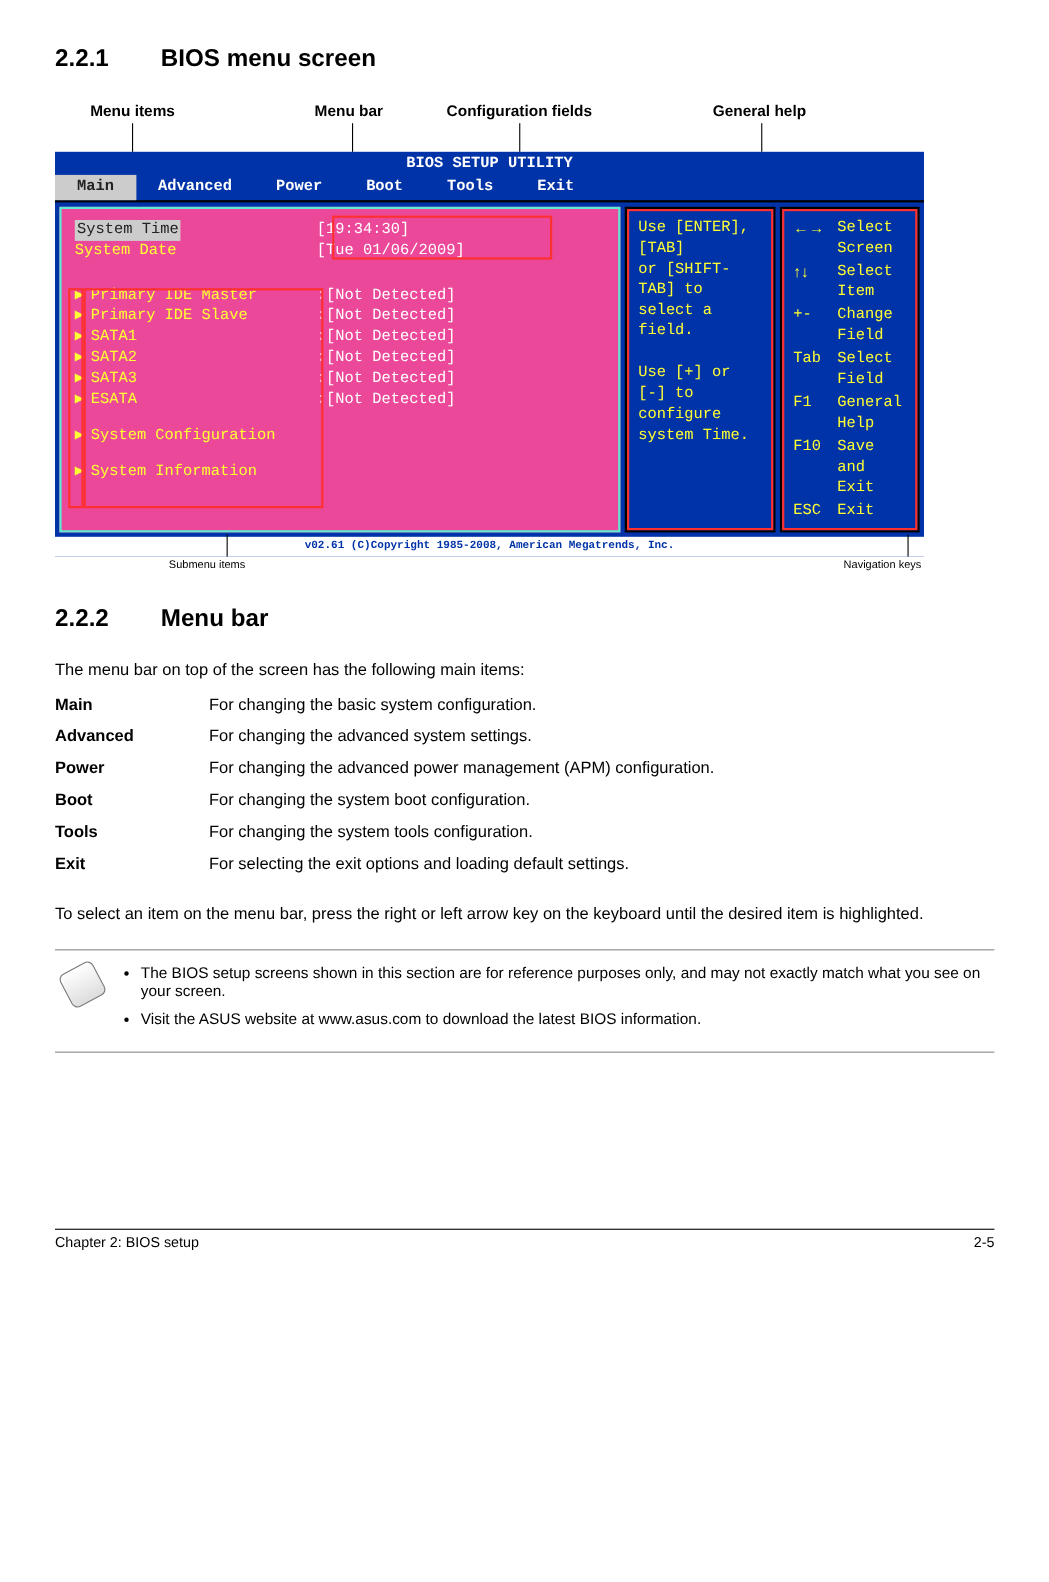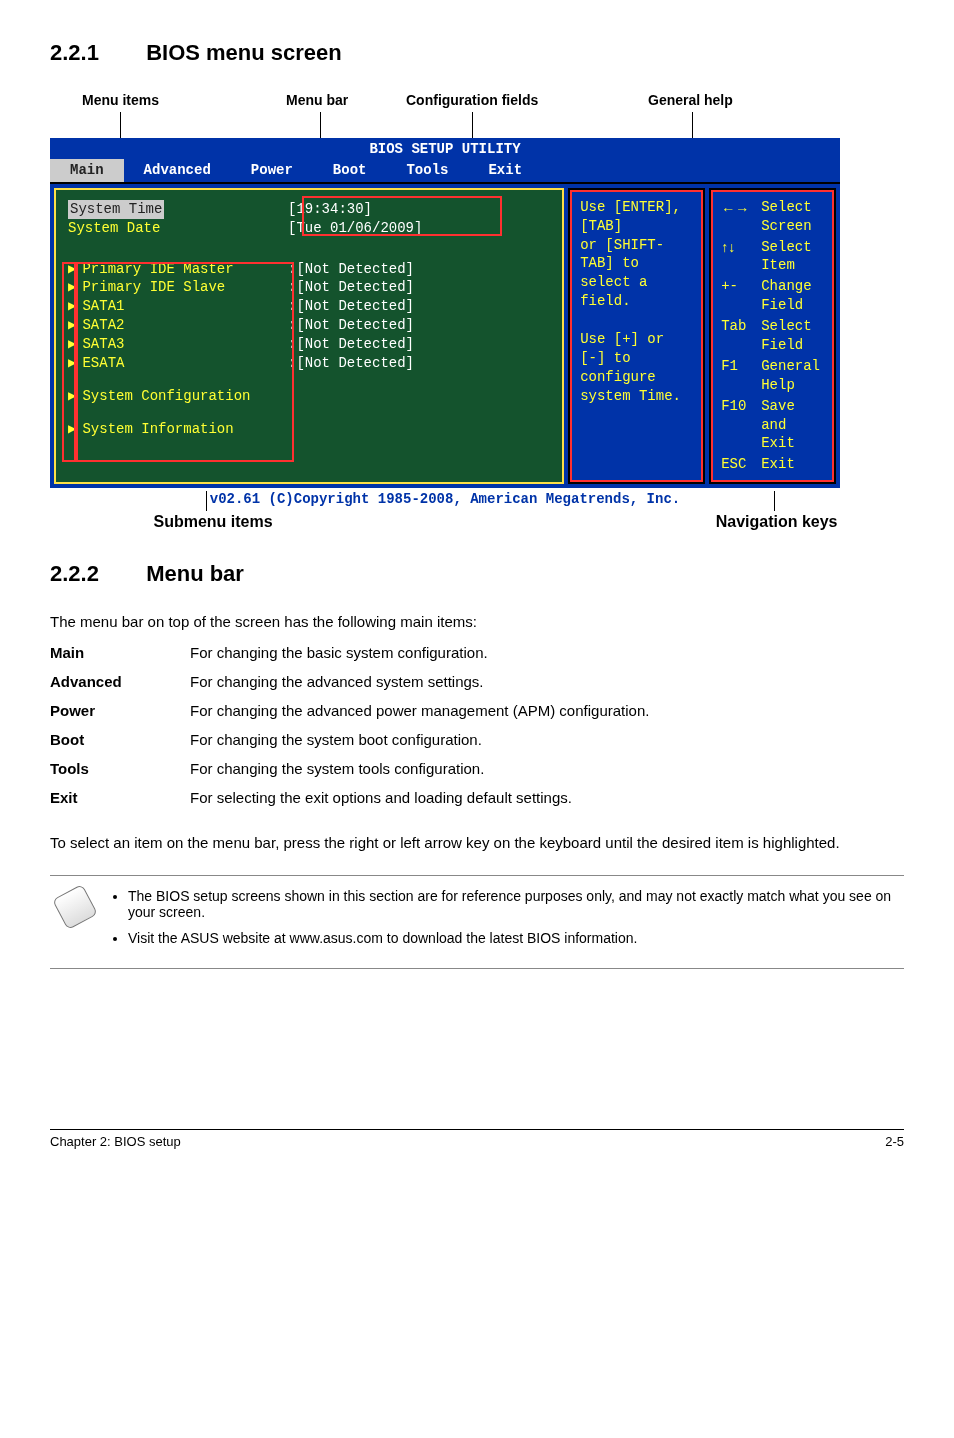--- a/index.html
+++ b/index.html
@@ -32,22 +32,22 @@
     color: #fff;
     line-height: 1.35;
   }
   .bios-title { color: #fff; text-align: center; padding: 2px 0 0 0; font-weight: bold; }
   .bios-tabs { display: flex; border-bottom: 2px solid #000; }
   .bios-tabs .tab { padding: 2px 20px; color: #fff; font-weight: bold; }
   .bios-tabs .tab.active { background: #ccc; color: #222; }
   .bios-body { display: flex; padding: 4px; gap: 4px; }
   .bios-left {
     flex: 1.8;
-    border: 2px solid #fde047;
-    background: #14532d;
+    border: 2px solid #5eead4;
+    background: #ec4899;
     padding: 10px 12px 20px 12px;
     position: relative;
   }
   .bios-right {
     flex: 1;
     display: flex;
     flex-direction: row;
     gap: 4px;
   }
   .bios-right .pane {
@@ -65,25 +65,25 @@
   .yellow { color: #ffff33; }
   .arrow { font-family: Arial; }
   .help-grid { display: grid; grid-template-columns: 40px auto; row-gap: 2px; }
   .bios-footer {
     background: #fff;
     color: #0033a8;
     font-weight: bold;
     text-align: center;
     padding: 2px 0;
     font-family: "Courier New", monospace;
-    font-size: 14px;
+    font-size: 10px;
   }
   .left-callout { position:absolute; border:2px solid #ff3030; }
   .sub-row { display:flex; justify-content: space-between; width: 790px; margin: 0 auto; }
-  .sub-label { font-weight: bold; font-size: 16px; display:inline-block; position:relative; }
+  .sub-label { font-weight: normal; font-size: 10px; display:inline-block; position:relative; }
   .sub-label .vline { position:absolute; width:1px; background:#000; }
   .vline-up { top:-22px; height:20px; left:52px; }
   .vline-up-right { top:-22px; height:20px; left:58px; }
 
   
   p.lead { margin: 18px 0 8px 0; font-size: 15px; }
   table.opts { border-collapse: collapse; margin-top: 4px; font-size: 15px; }
   table.opts td { padding: 6px 18px 6px 0; vertical-align: top; }
   table.opts td.k { font-weight: bold; width: 140px; }
 

